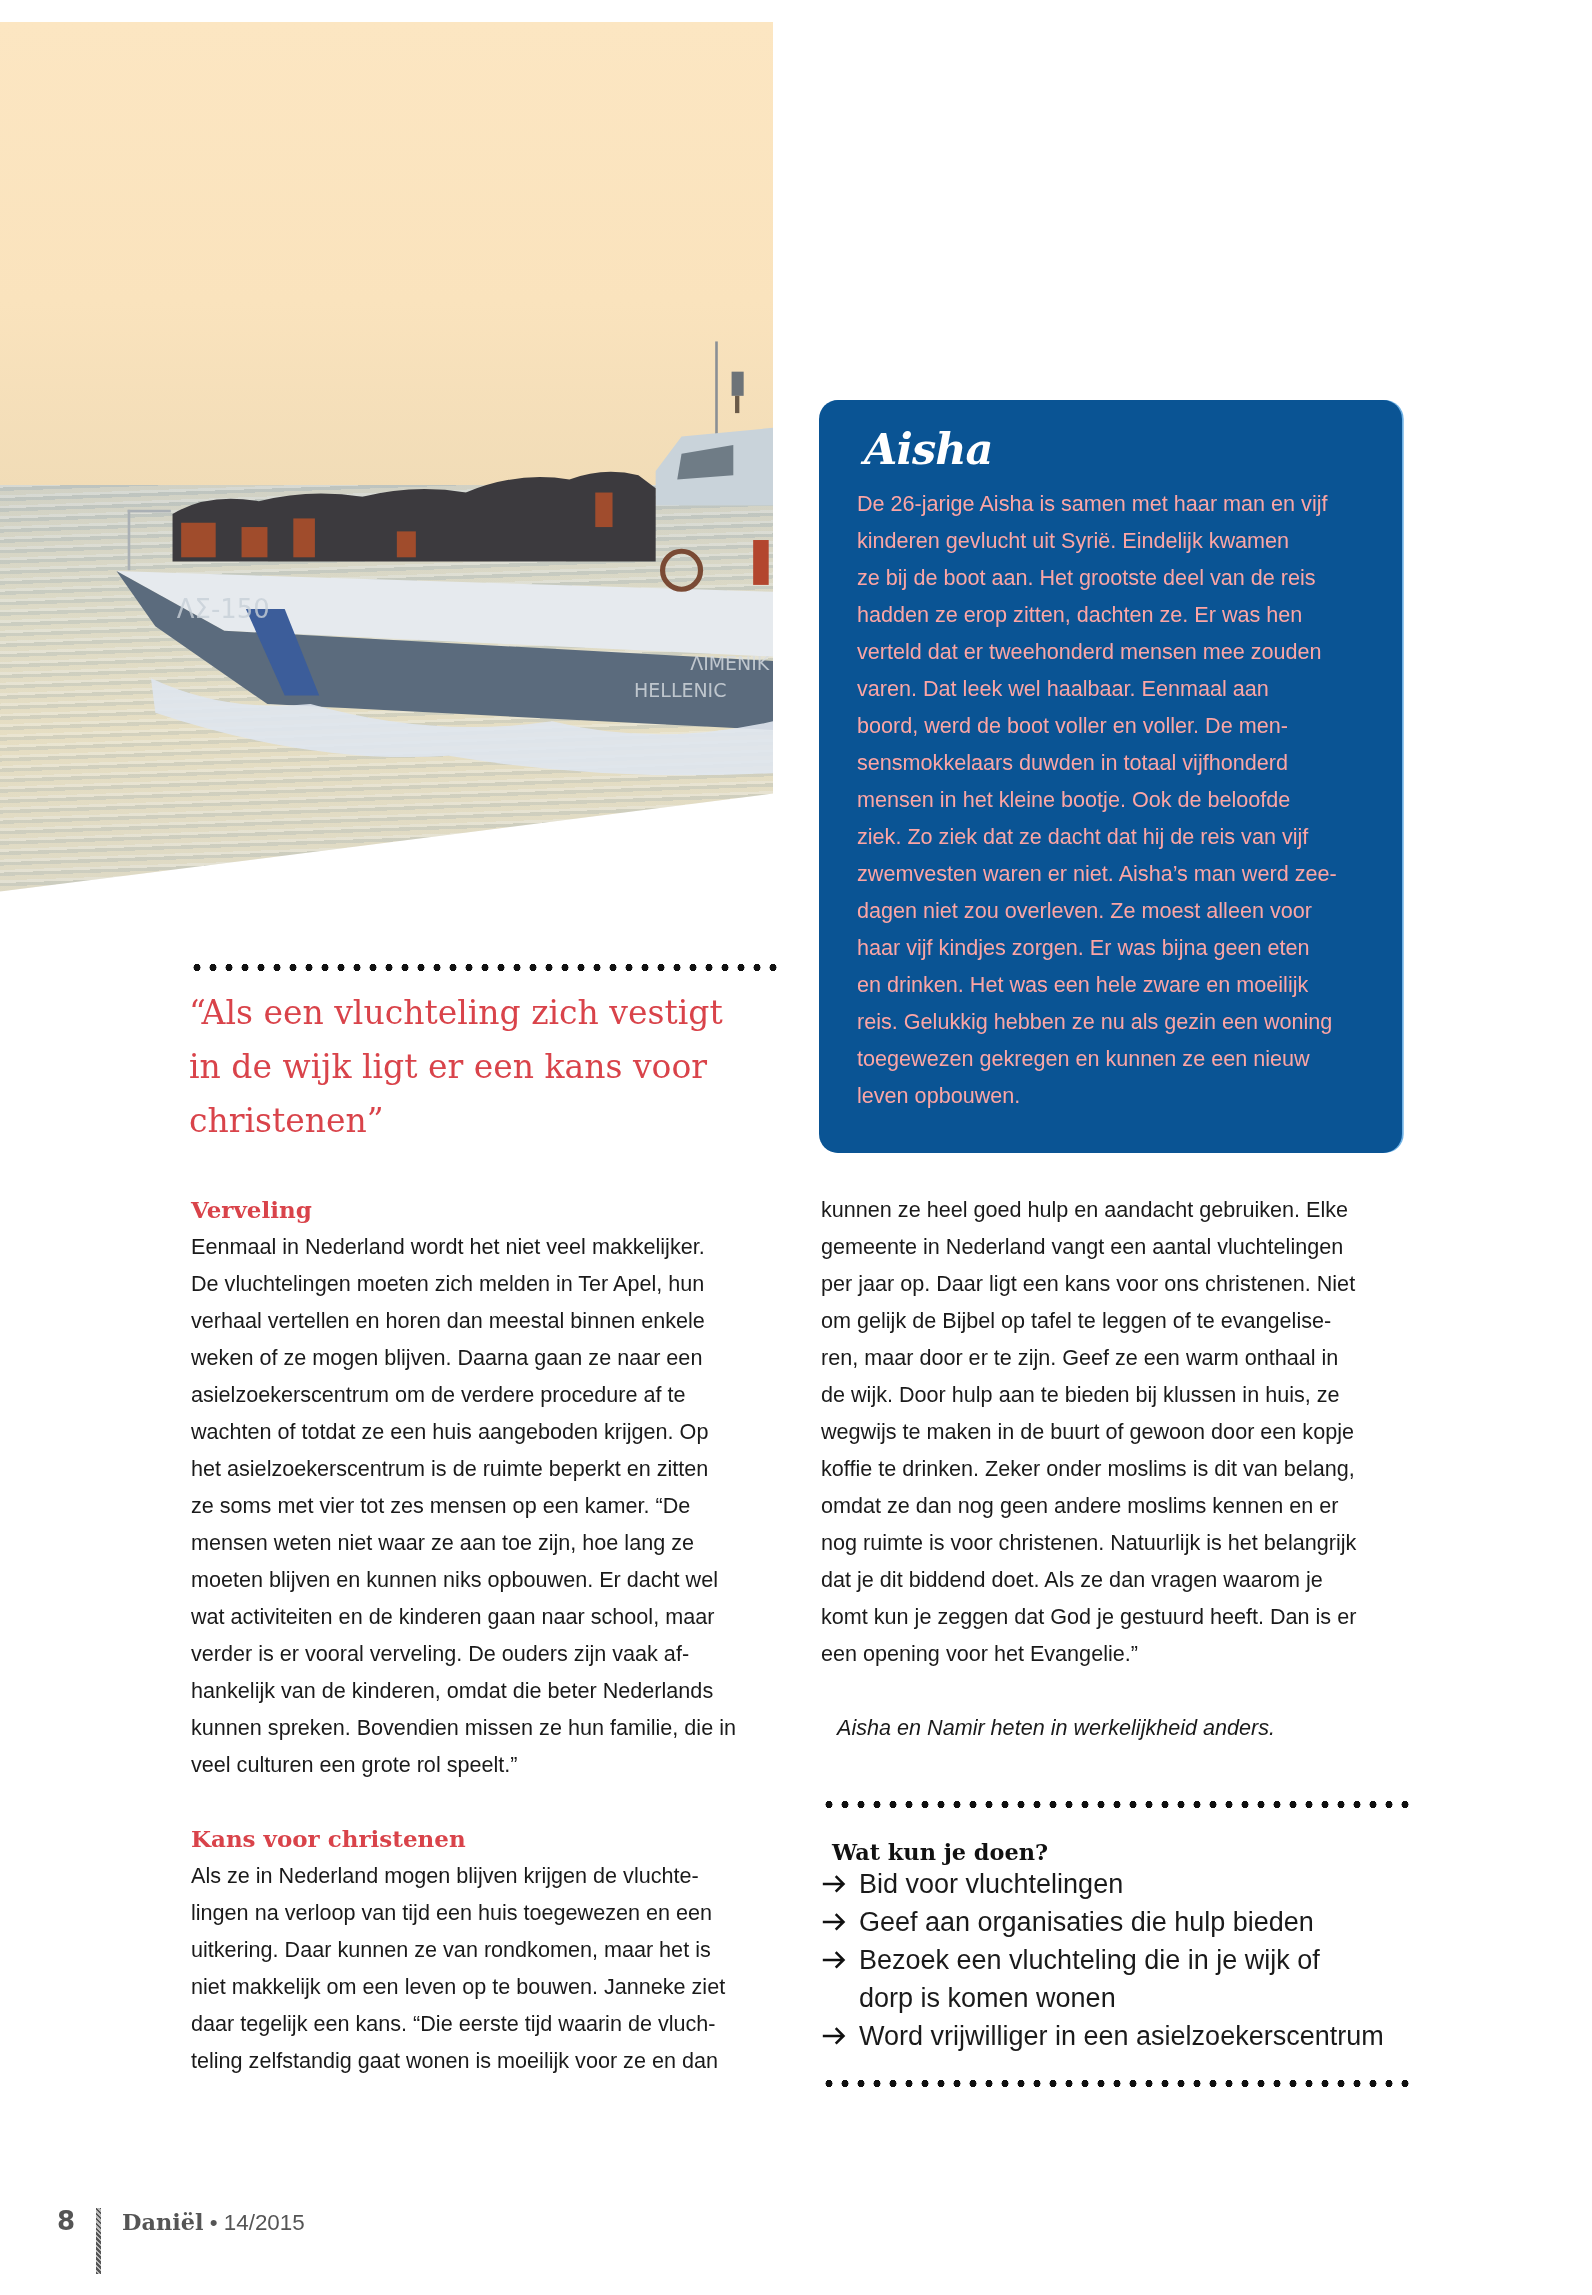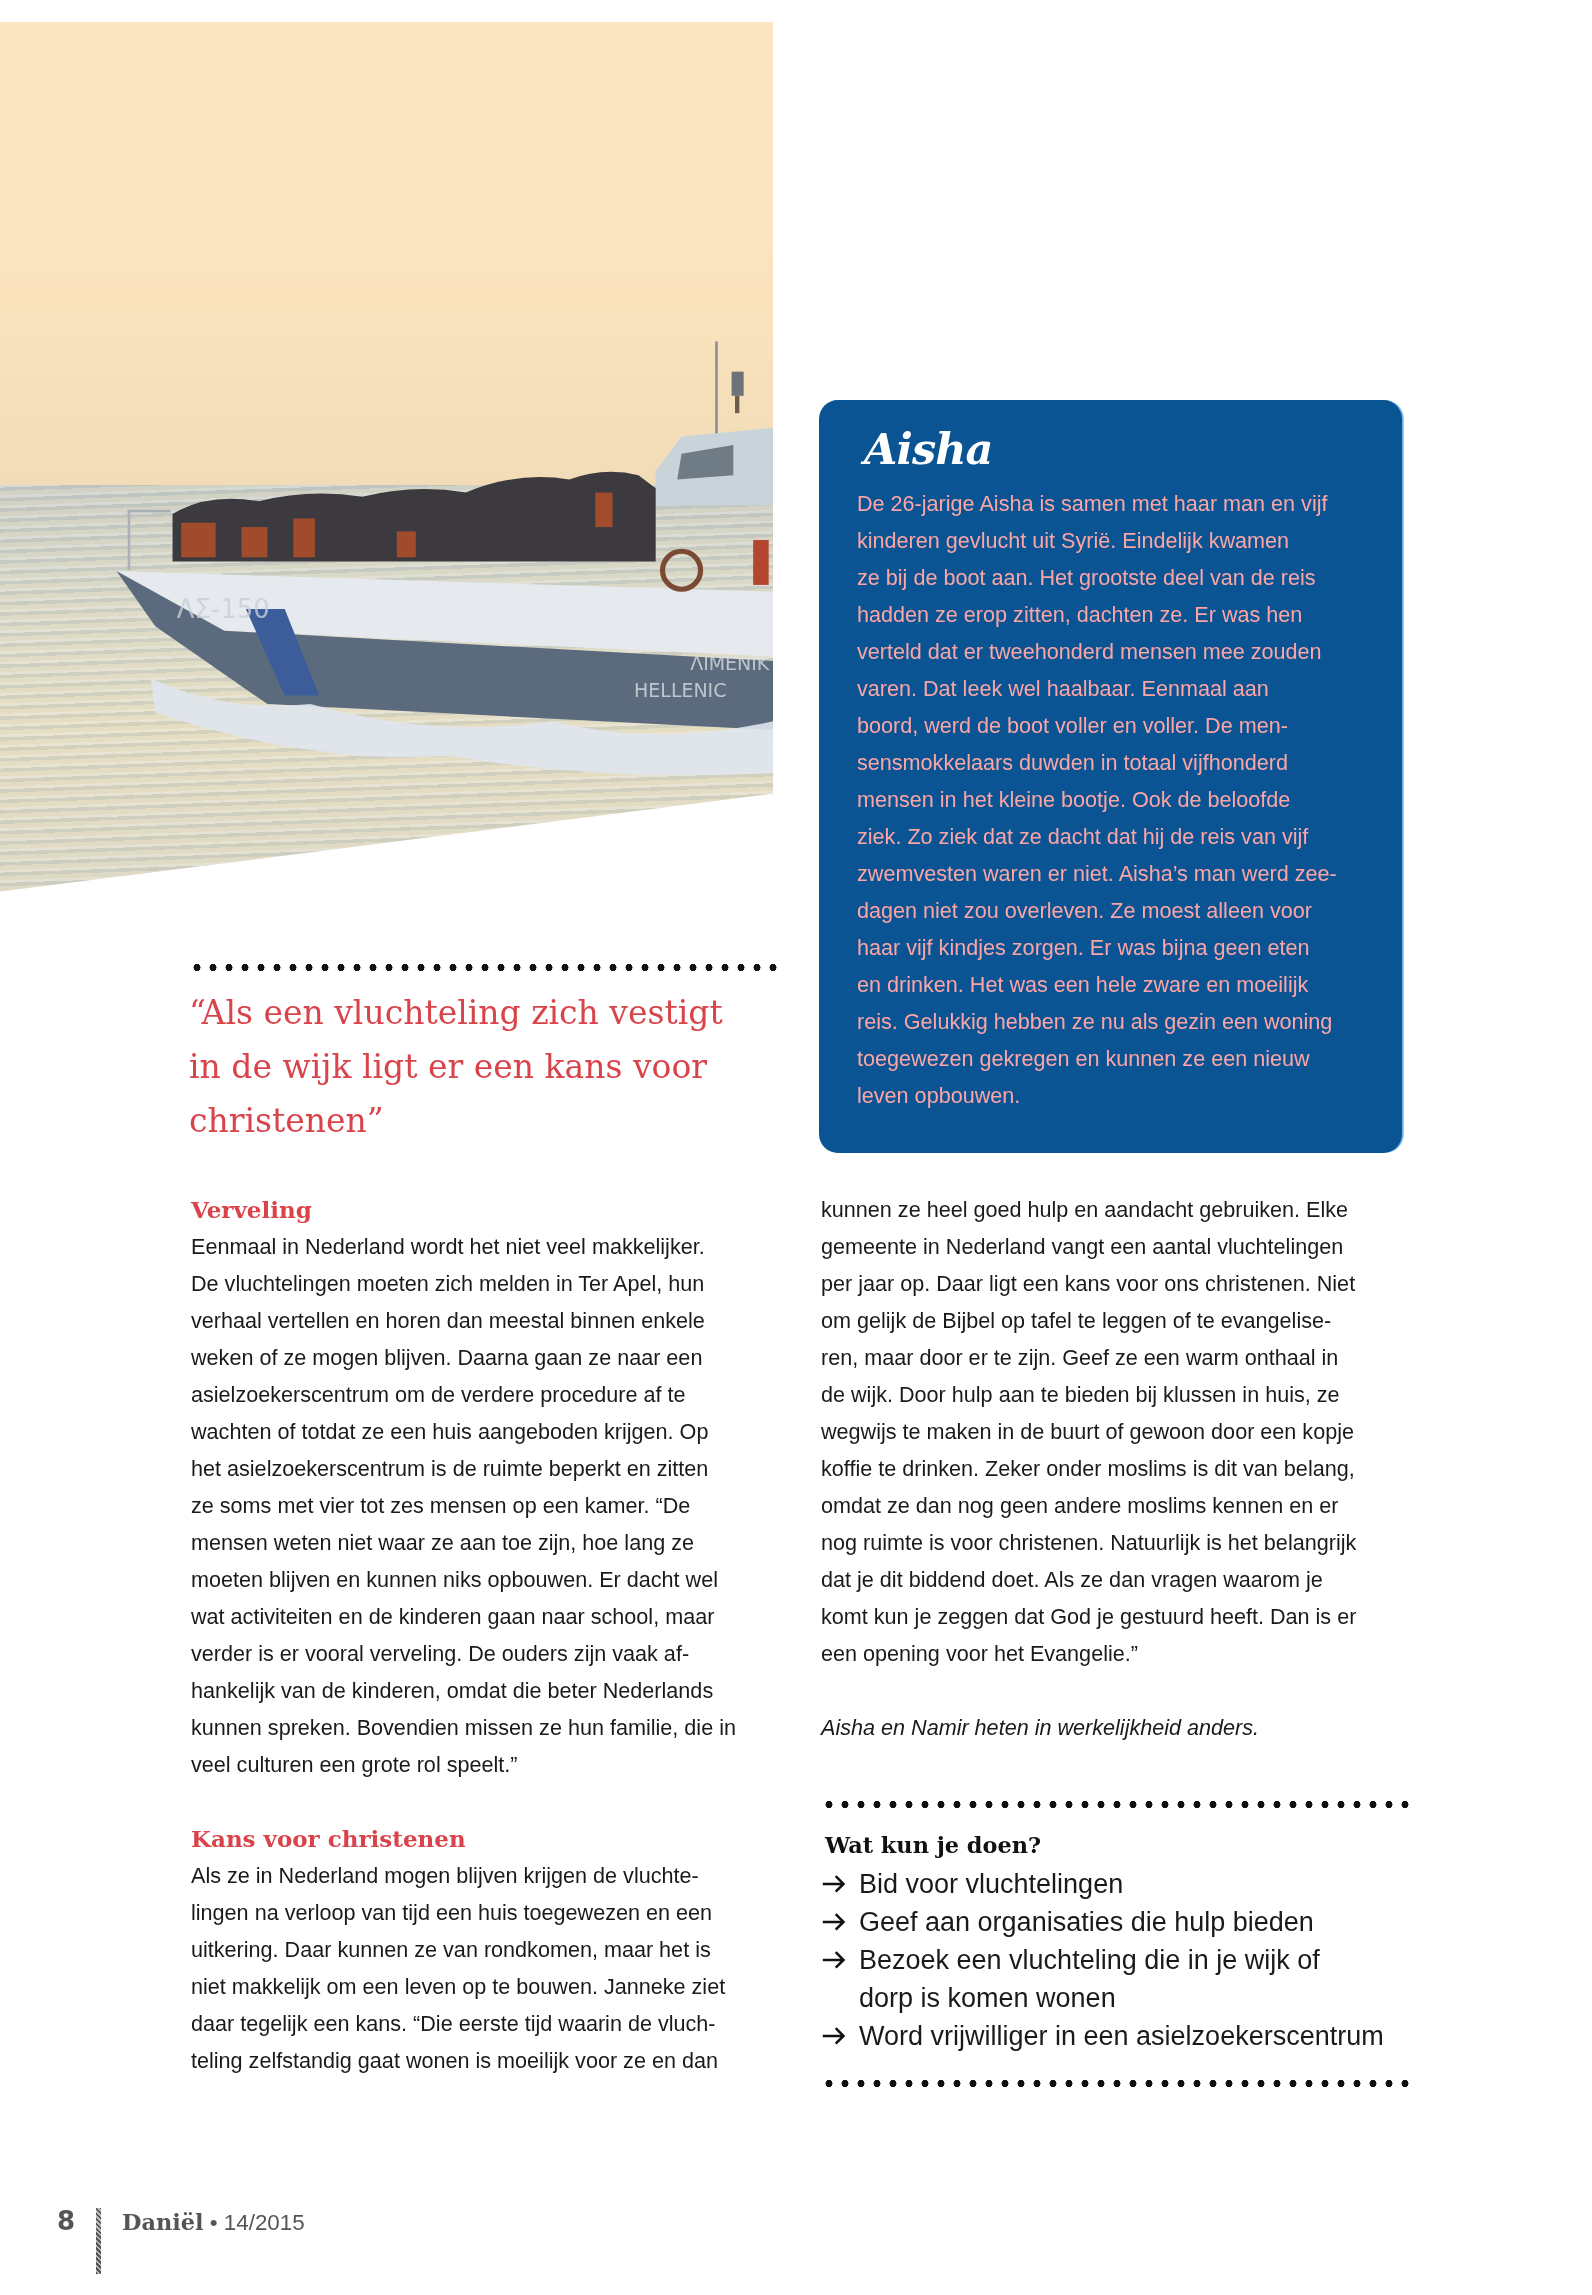--- a/index.html
+++ b/index.html
@@ -34,21 +34,21 @@
     font-family: "DejaVu Serif", serif; font-size: 33px; line-height: 54px; color: #d9434a; }
   .pull-quote .line { display: block; white-space: nowrap; }
 
   
   .col { position: absolute; font-size: 21.6px; line-height: 37px; color: #1a1a1a; }
   .col .line { display: block; white-space: nowrap; }
   .col-left { left: 191px; top: 1191px; width: 604px; }
   .col-right { left: 821px; top: 1191px; width: 595px; }
   .section-heading { display: block; font-family: "DejaVu Serif", serif; font-size: 23px; color: #d9434a; line-height: 37px; }
   .gap { display: block; height: 37px; }
-  .note { font-style: italic; }
+  .note { font-style: italic; margin-left: 16px; }
 
   .todo-title { position: absolute; left: 821px; top: 1828px; font-family: "DejaVu Serif", serif; font-weight: bold; font-size: 22.4px; color: #111; }
   .todo-list { position: absolute; left: 821px; top: 1865px; width: 595px; font-size: 27px; line-height: 38px; margin: 0; padding: 0; list-style: none; }
   .todo-list li { position: relative; padding-left: 38px; }
   .todo-list .arrow { position: absolute; left: 0; top: 0; width: 26px; height: 37px; }
 
   
   .page-number { position: absolute; left: 57px; top: 2206px; font-family: "DejaVu Sans", sans-serif; font-weight: bold; font-size: 26px; color: #555; }
   .footer-bar { position: absolute; left: 96px; top: 2208px; width: 5.2px; height: 66px;
     background: repeating-linear-gradient(45deg, #555 0 1.7px, #bbb 1.7px 3.5px); }
@@ -167,21 +167,21 @@
   <span class="line">omdat ze dan nog geen andere moslims kennen en er</span>
   <span class="line">nog ruimte is voor christenen. Natuurlijk is het belangrijk</span>
   <span class="line">dat je dit biddend doet. Als ze dan vragen waarom je</span>
   <span class="line">komt kun je zeggen dat God je gestuurd heeft. Dan is er</span>
   <span class="line">een opening voor het Evangelie.”</span>
   <span class="gap"></span>
   <span class="line note">Aisha en Namir heten in werkelijkheid anders.</span>
 </article>
 
 <div class="dots" style="left:821px; top:1800px; width:592px;"></div>
-<h3 class="todo-title" style="margin:4px;">Wat kun je doen?</h3>
+<h3 class="todo-title" style="margin:11px;">Wat kun je doen?</h3>
 <ul class="todo-list">
   <li>
     <svg class="arrow" viewBox="0 0 30 43">
         <path d="M2 22 H26 M17 13 L26 22 L17 31" stroke="#111" stroke-width="3" fill="none"></path>
       </svg>
     <span>Bid voor vluchtelingen</span>
   </li>
   <li>
     <svg class="arrow" viewBox="0 0 30 43">
         <path d="M2 22 H26 M17 13 L26 22 L17 31" stroke="#111" stroke-width="3" fill="none"></path>

